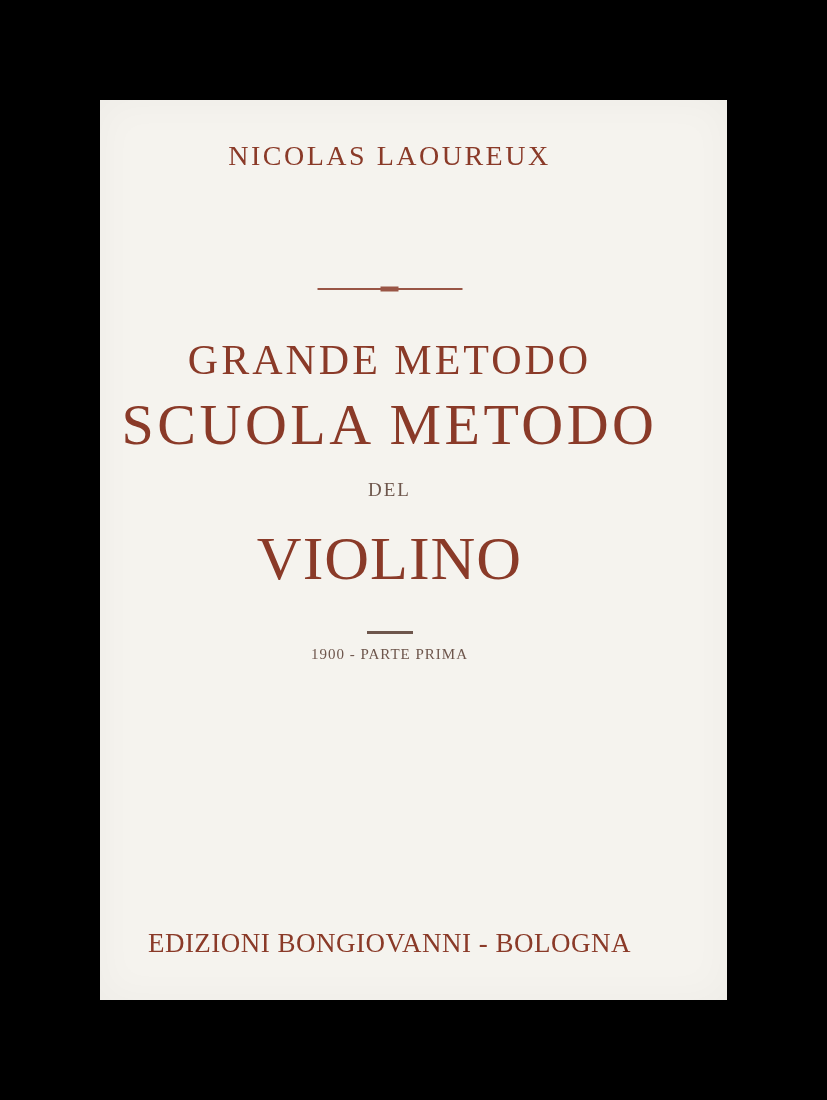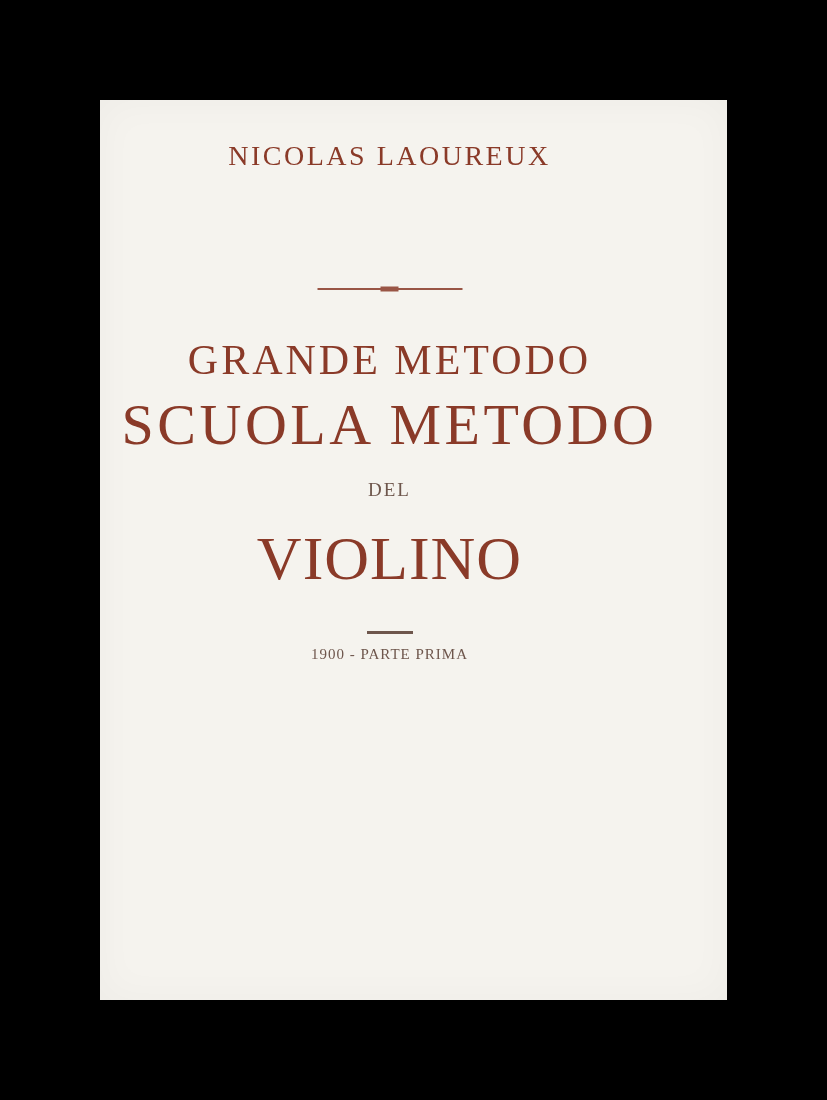--- a/index.html
+++ b/index.html
@@ -111,15 +111,16 @@
     <div class="line title-main">SCUOLA METODO</div>
 
     <div class="line title-instrument">VIOLINO</div>
 
     <div class="line connector">DEL</div>
 
     <div class="rule2"></div>
 
     <div class="line edition">1900 - PARTE PRIMA</div>
 
+    <div class="line publisher">EDIZIONI BONGIOVANNI - BOLOGNA</div>
 
   </div>
 </div>
 
 </body></html>

